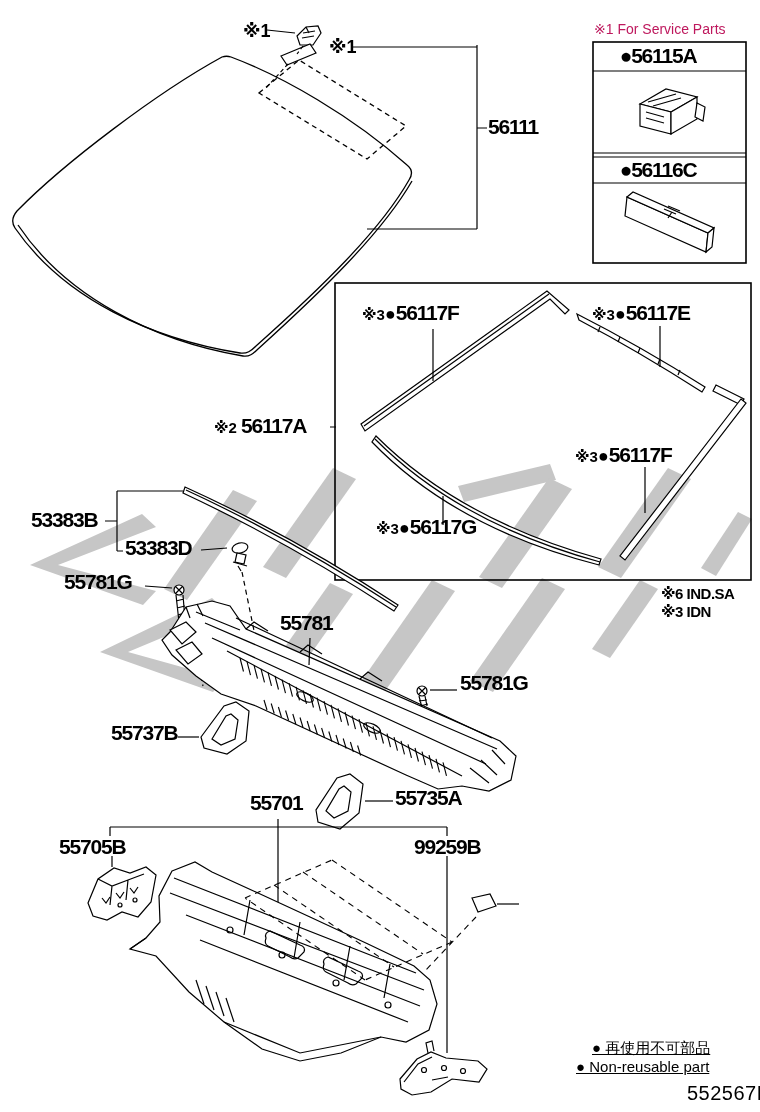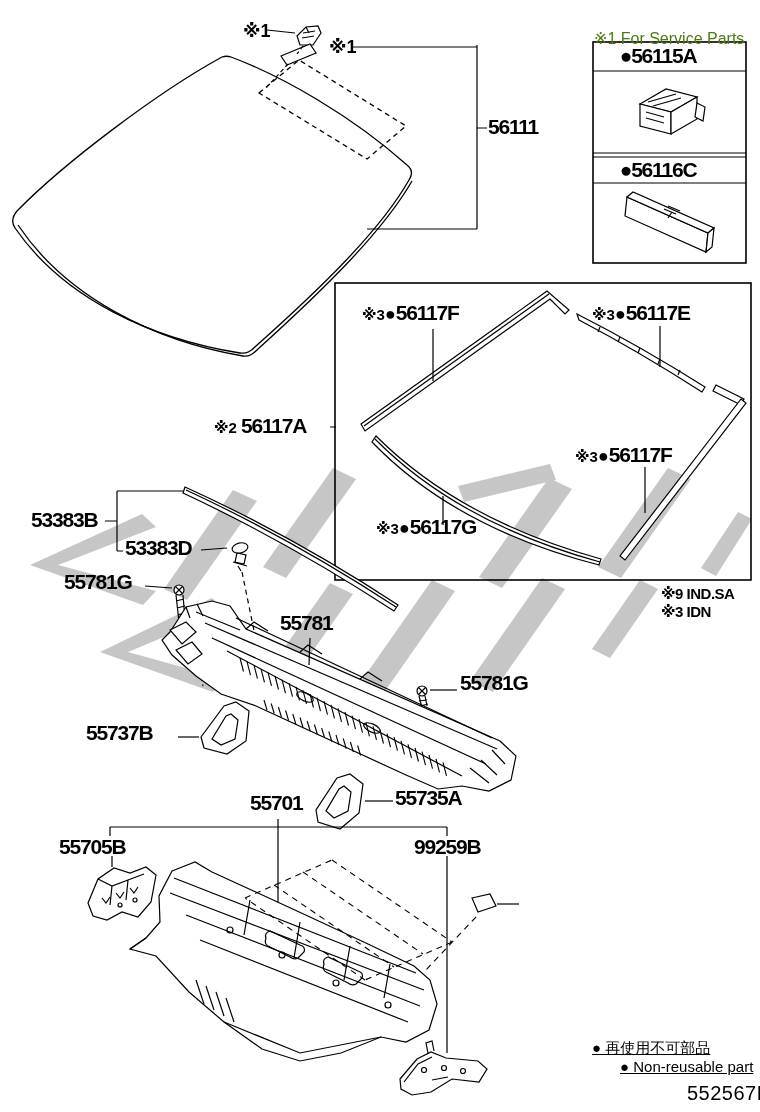--- a/index.html
+++ b/index.html
@@ -4,21 +4,21 @@
 <style>
   html,body{margin:0;padding:0;background:#ffffff;}
   #stage{position:relative;width:760px;height:1112px;background:#ffffff;overflow:hidden;
          font-family:"Liberation Sans","DejaVu Sans",sans-serif;}
   #art{position:absolute;left:0;top:0;z-index:1;}
   .callout{position:absolute;z-index:3;white-space:nowrap;color:#000;line-height:1;}
   .callout .star{font-weight:700;font-size:15px;}
   .callout .bullet{font-weight:700;font-size:18px;}
   .callout .num{font-weight:700;font-size:21px;letter-spacing:-1.2px;}
   .callout.center{width:130px;text-align:center;}
-  .smallnote{position:absolute;z-index:3;white-space:nowrap;color:#4d7c0f;font-size:16px;font-weight:400;margin-top:8px;}
+  .smallnote{position:absolute;z-index:3;white-space:nowrap;color:#be185d;font-size:14px;font-weight:400;}
   .regnote{position:absolute;z-index:3;white-space:nowrap;color:#000;font-size:15px;font-weight:700;letter-spacing:-0.5px;}
   .legend{position:absolute;z-index:3;white-space:nowrap;color:#000;font-size:15px;font-weight:400;text-decoration:underline;}
   .figcode{position:absolute;z-index:3;white-space:nowrap;color:#000;font-size:20px;font-weight:400;letter-spacing:0.5px;}
 </style>
 </head>
 <body>
 
 <div id="stage">
 
 <svg id="art" width="760" height="1112" viewBox="0 0 760 1112">
@@ -248,30 +248,30 @@
   <div class="callout" style="left:329px;top:38px"><span class="star" style="font-size:18px">※1</span></div>
 
   <div class="callout" style="left:488px;top:116px"><span class="num">56111</span></div>
 
   <div class="callout" style="left:214px;top:415px"><span class="star">※2 </span><span class="num">56117A</span></div>
   <div class="callout" style="left:362px;top:302px"><span class="star">※3</span><span class="bullet">●</span><span class="num">56117F</span></div>
   <div class="callout" style="left:592px;top:302px"><span class="star">※3</span><span class="bullet">●</span><span class="num">56117E</span></div>
   <div class="callout" style="left:575px;top:444px"><span class="star">※3</span><span class="bullet">●</span><span class="num">56117F</span></div>
   <div class="callout" style="left:376px;top:516px"><span class="star">※3</span><span class="bullet">●</span><span class="num">56117G</span></div>
 
-  <div class="regnote" style="left:661px;top:585px">※9 IND.SA</div>
+  <div class="regnote" style="left:661px;top:585px">※6 IND.SA</div>
   <div class="regnote" style="left:661px;top:603px">※3 IDN</div>
 
   <div class="callout" style="left:31px;top:509px"><span class="num">53383B</span></div>
   <div class="callout" style="left:125px;top:537px"><span class="num">53383D</span></div>
   <div class="callout" style="left:64px;top:571px"><span class="num">55781G</span></div>
   <div class="callout" style="left:280px;top:612px"><span class="num">55781</span></div>
   <div class="callout" style="left:460px;top:672px"><span class="num">55781G</span></div>
-  <div class="callout" style="left:86px;top:722px"><span class="num">55737B</span></div>
+  <div class="callout" style="left:111px;top:722px"><span class="num">55737B</span></div>
   <div class="callout" style="left:395px;top:787px"><span class="num">55735A</span></div>
   <div class="callout" style="left:250px;top:792px"><span class="num">55701</span></div>
   <div class="callout" style="left:59px;top:836px"><span class="num">55705B</span></div>
   <div class="callout" style="left:414px;top:836px"><span class="num">99259B</span></div>
 
   <div class="legend" style="left:592px;top:1039px">● 再使用不可部品</div>
-  <div class="legend" style="left:620px;top:1058px">● Non-reusable part</div>
+  <div class="legend" style="left:576px;top:1058px">● Non-reusable part</div>
   <div class="figcode" style="left:687px;top:1082px">552567E</div>
 </div>
 
 </body></html>

